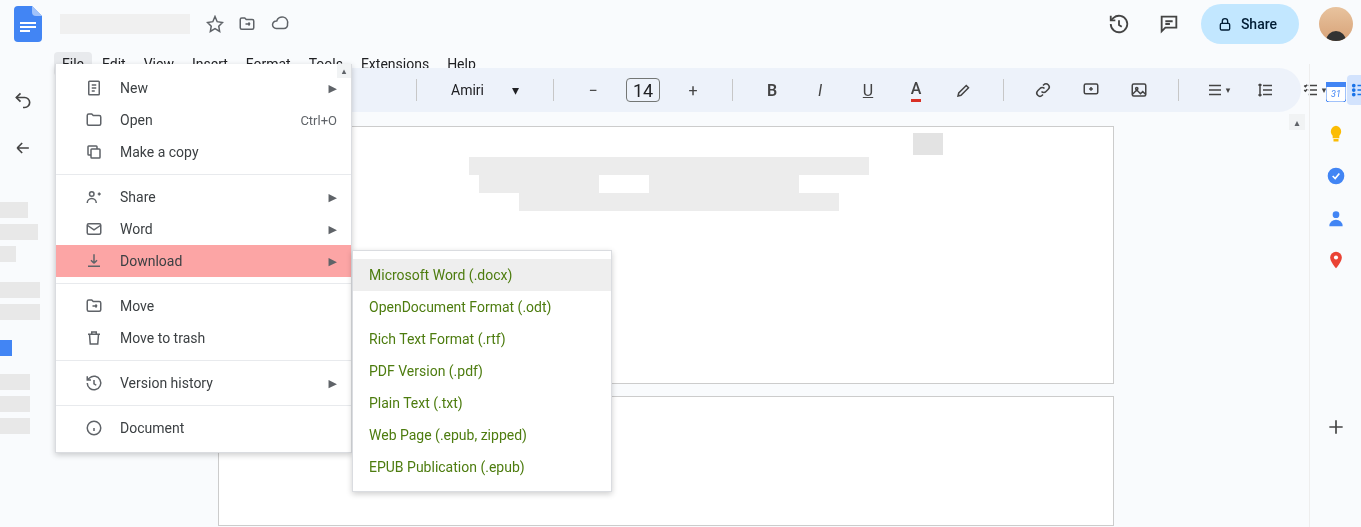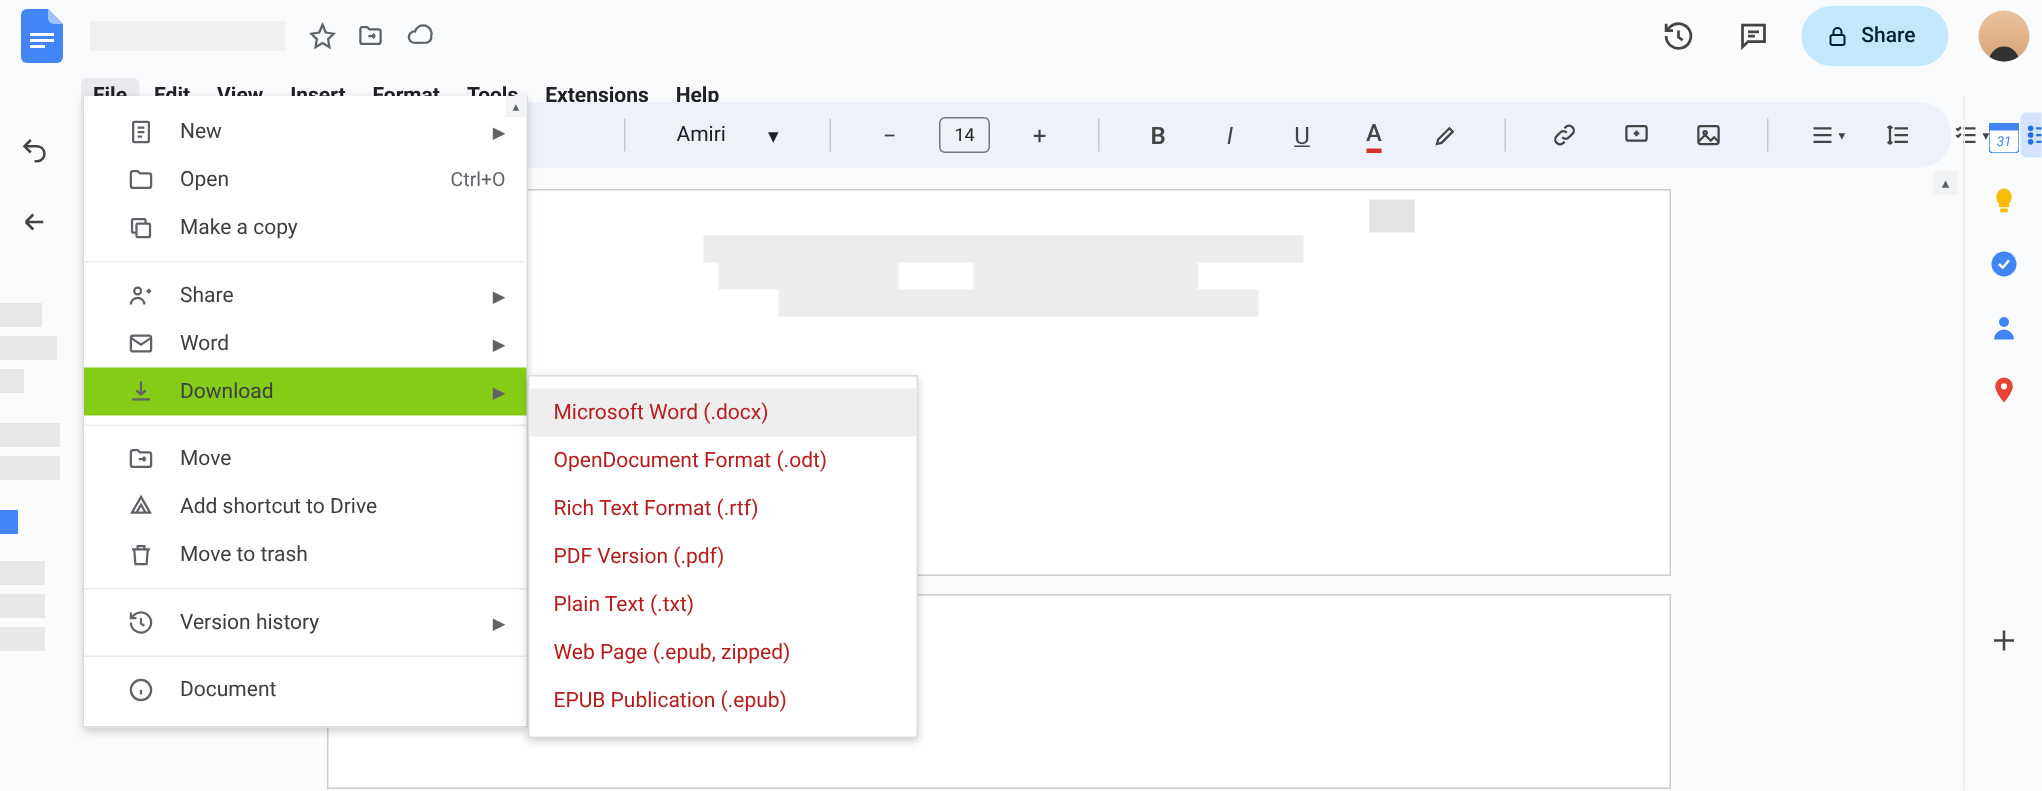--- a/index.html
+++ b/index.html
@@ -10,61 +10,61 @@
   .doc-title-area { flex:0 0 auto; width:130px; height:20px; background:#f0f0f0; margin-left:4px; position:relative;}
   .title-icons { display:flex; gap:14px; align-items:center; margin-left:8px; color:#5f6368;}
   .top-chrome-spacer { flex:1; }
   .right-icons { display:flex; align-items:center; gap:14px; color:#444;}
   .icon-btn { width:36px; height:36px; display:flex; align-items:center; justify-content:center; border-radius:50%; cursor:pointer;}
   .share-btn { background:#c2e7ff; color:#001d35; height:40px; border-radius:40px; padding:0 22px 0 16px; display:flex; align-items:center; gap:8px; font-weight:500; font-size:14px; cursor:pointer;}
   .avatar { width:34px; height:34px; border-radius:50%; background:linear-gradient(#e8c39e,#d8a379); margin-left:6px; position:relative; overflow:hidden;}
   .avatar::after{content:""; position:absolute; bottom:-2px; left:7px; width:20px; height:12px; background:#333; border-radius:10px 10px 0 0;}
   
   .menubar { display:flex; align-items:center; height:32px; padding-left:54px; gap:2px; font-size:14px; color:#202124;}
-  .menubar-item { padding:4px 8px; border-radius:4px; cursor:pointer;font-weight:bold;}
+  .menubar-item { padding:4px 8px; border-radius:4px; cursor:pointer;}
   .menubar-item.active { background:#e8eaed; }
   
   .left-rail { position:absolute; left:0; top:64px; width:46px; display:flex; flex-direction:column; align-items:center; gap:12px; padding-top:18px;}
   .left-rail .rail-btn{ width:36px;height:36px;display:flex;align-items:center;justify-content:center;border-radius:50%;color:#444;}
   .left-stubs{position:absolute; left:0; top:196px;}
   .left-stubs div{height:16px;margin:6px 0; background:#e8e8e8;}
   
   .toolbar { position:absolute; top:68px; left:58px; right:60px; height:44px; background:#edf2fa; border-radius:24px; display:flex; align-items:center; padding:0 12px; gap:4px;}
   .toolbar-group{display:flex;align-items:center;gap:18px;}
   .tb-btn{width:30px;height:30px;display:flex;align-items:center;justify-content:center;border-radius:4px;color:#444;}
   .tb-sep{width:1px;height:22px;background:#c7c7c7;margin:0 6px;}
   .tb-btn.active{background:#d3e3fd;}
   .font-select{display:flex;align-items:center;gap:28px;padding:0 10px;font-size:14px;color:#202124;}
-  .size-box{border:1px solid #747775;border-radius:4px;width:34px;height:24px;display:flex;align-items:center;justify-content:center;font-size:12px;}
+  .size-box{border:1px solid #747775;border-radius:4px;width:34px;height:24px;display:flex;align-items:center;justify-content:center;font-size:18px;}
   .edit-pill{margin-left:auto;display:flex;align-items:center;gap:14px;}
   .edit-pill .chev{border-left:1px solid #c7c7c7;height:22px;padding-left:10px;display:flex;align-items:center;}
   
   .canvas{position:absolute;top:126px;left:218px;width:896px;bottom:0;}
   .page1{background:#fff;border:1px solid #ccc;height:258px;padding:30px 50px;position:relative;}
   .page2{background:#fff;border:1px solid #ccc;margin-top:12px;height:130px;}
   .redact{position:absolute;background:#ececec;}
   
   .right-panel{position:absolute;right:0;top:64px;bottom:0;width:52px;border-left:1px solid #eee;display:flex;flex-direction:column;align-items:center;gap:22px;padding-top:18px;}
   .right-panel .side-app{width:20px;height:20px;font-style:italic;}
   .right-panel .plus{margin-top:auto;margin-bottom:90px;}
   
   .scroll-up{position:absolute;right:56px;top:114px;width:16px;height:16px;background:#f1f3f4;display:flex;align-items:center;justify-content:center;font-size:10px;color:#5f6368;}
   
   .dropdown{position:absolute;top:64px;left:55px;width:297px;background:#fff;box-shadow:0 2px 6px rgba(0,0,0,.2);border:1px solid #dadce0;border-top:none;padding:8px 0;z-index:40;}
   .dd-item{display:flex;align-items:center;height:32px;padding:0 28px;font-size:14px;color:#3c4043;gap:16px;cursor:pointer;position:relative;}
-  .dd-item.hl{background:#84cc16;}
+  .dd-item.hl{background:#fca5a5;}
   .dd-icon{width:20px;display:flex;align-items:center;justify-content:center;color:#5f6368;}
   .dd-arrow{position:absolute;right:14px;color:#5f6368;font-size:11px;}
   .dd-shortcut{position:absolute;right:14px;color:#5f6368;font-size:13px;}
   .dd-sep{height:1px;background:#e8eaed;margin:6px 0;}
   .dd-track{position:absolute;right:0;top:0;width:14px;height:14px;background:#f1f3f4;display:flex;align-items:center;justify-content:center;font-size:9px;color:#5f6368;}
   .red-box{border:3px solid #d93025;position:absolute;pointer-events:none;}
   
   .submenu{position:absolute;top:250px;left:352px;width:260px;background:#fff;box-shadow:0 2px 6px rgba(0,0,0,.2);border:1px solid #dadce0;padding:8px 0;z-index:41;}
-  .sub-item{display:flex;align-items:center;height:32px;padding:0 16px;font-size:14px;color:#b91c1c;cursor:pointer;}
+  .sub-item{display:flex;align-items:center;height:32px;padding:0 16px;font-size:14px;color:#4d7c0f;cursor:pointer;}
   .sub-item.hl{background:#eeeeee;}
   
   .bold{font-weight:600;}
   .italic{font-style:italic;}
   .underline{text-decoration:underline;}
   svg{display:block;}
 </style>
 </head>
 <body>
 
@@ -381,28 +381,20 @@
         <svg width="18" height="18" viewBox="0 0 24 24" fill="none" stroke="#5f6368" stroke-width="2">
           <path d="M3 6a2 2 0 0 1 2-2h4l2 2h8a2 2 0 0 1 2 2v9a2 2 0 0 1-2 2H5a2 2 0 0 1-2-2z"></path>
           <path d="M10 12h6m0 0l-2-2m2 2l-2 2"></path>
         </svg>
       </span>
     <span>Move</span>
   </div>
   <div class="dd-item">
     <span class="dd-icon">
         <svg width="18" height="18" viewBox="0 0 24 24" fill="none" stroke="#5f6368" stroke-width="2">
-          <path d="M12 3L4 17h16zM8 17l4-7 4 7"></path>
-        </svg>
-      </span>
-    <span>Add shortcut to Drive</span>
-  </div>
-  <div class="dd-item">
-    <span class="dd-icon">
-        <svg width="18" height="18" viewBox="0 0 24 24" fill="none" stroke="#5f6368" stroke-width="2">
           <path d="M4 7h16M9 7V4h6v3M6 7l1 13h10l1-13"></path>
         </svg>
       </span>
     <span>Move to trash</span>
   </div>
   <div class="dd-sep"></div>
   <div class="dd-item">
     <span class="dd-icon">
         <svg width="18" height="18" viewBox="0 0 24 24" fill="none" stroke="#5f6368" stroke-width="2">
           <path d="M3 12a9 9 0 1 0 3-6.7L3 8M3 3v5h5M12 8v5l3 2"></path>

